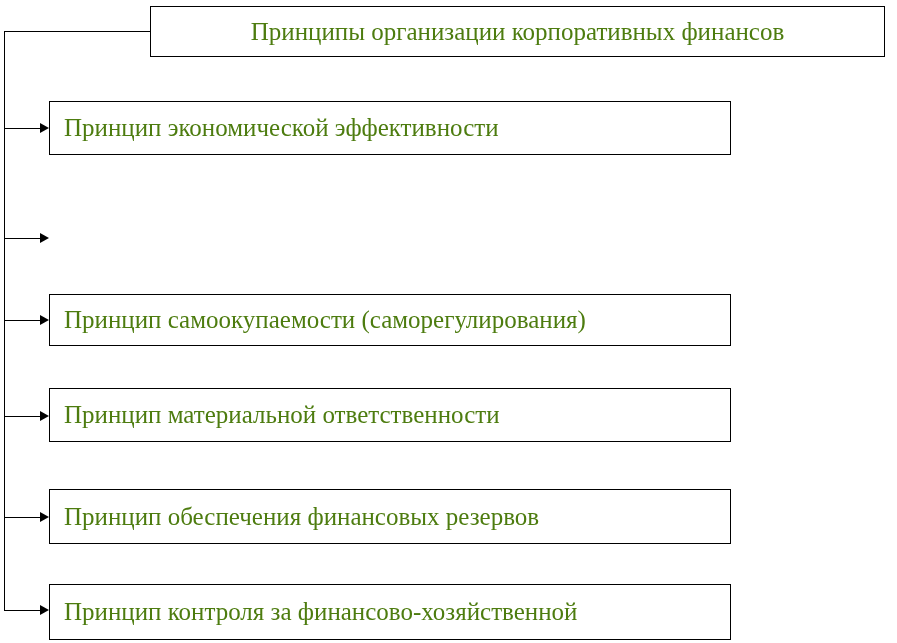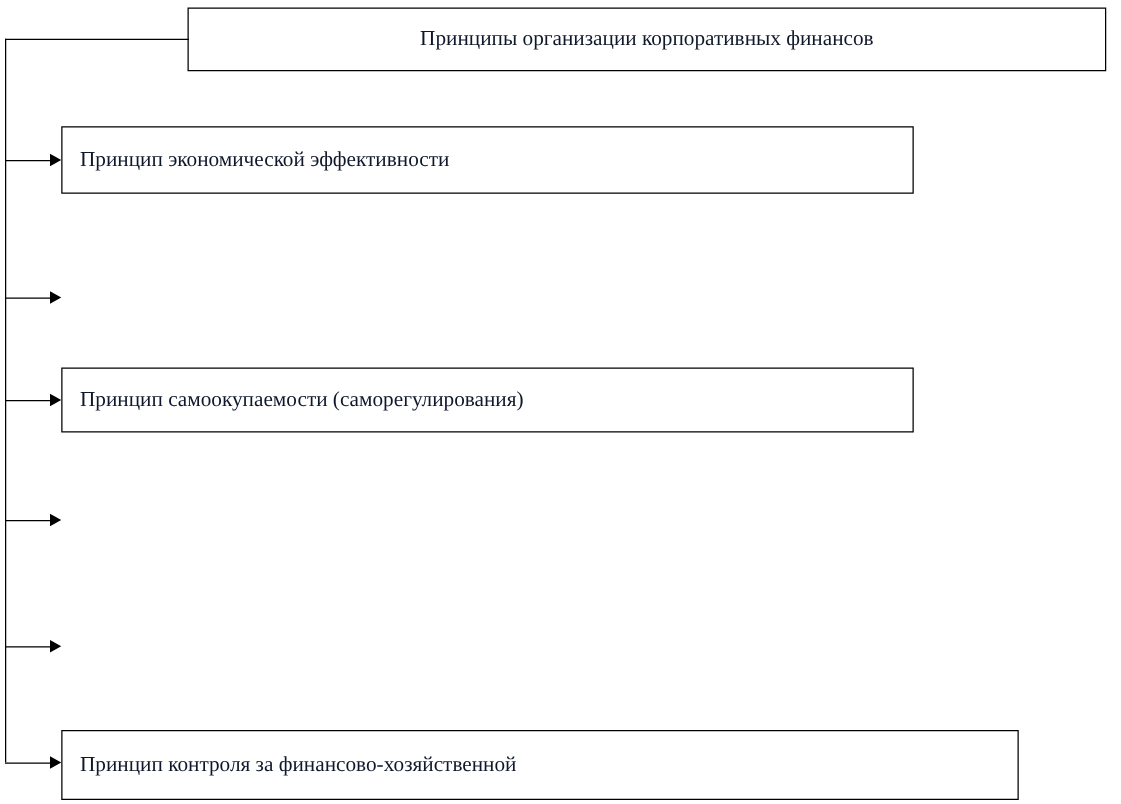--- a/index.html
+++ b/index.html
@@ -20,23 +20,23 @@
   .node {
     position: absolute;
     box-sizing: border-box;
     border: 1px solid #000000;
     background: #ffffff;
     display: flex;
     align-items: center;
     padding: 4px 14px;
   }
   .node .label {
-    font-size: 17px;
+    font-size: 25px;
     line-height: 1.35;
-    color: #0f172a;
+    color: #4d7c0f;
   }
   .node.title {
     justify-content: center;
     padding: 4px 10px;
   }
   .node.title .label {
     text-align: center;
   }
   .connector {
     position: absolute;
@@ -75,23 +75,29 @@
   <div class="arrow" style="left:40px; top:233px;"></div>
 
   <div class="connector hline" style="left:4px; top:320px; width:40px;"></div>
   <div class="arrow" style="left:40px; top:315px;"></div>
   <div class="node" style="left:49px; top:294px; width:682px; height:52px;">
     <span class="label">Принцип самоокупаемости (саморегулирования)</span>
   </div>
 
   <div class="connector hline" style="left:4px; top:416px; width:40px;"></div>
   <div class="arrow" style="left:40px; top:411px;"></div>
+  <div class="node" style="left:49px; top:388px; width:682px; height:54px;">
+    <span class="label">Принцип материальной ответственности</span>
+  </div>
 
   <div class="connector hline" style="left:4px; top:517px; width:40px;"></div>
   <div class="arrow" style="left:40px; top:512px;"></div>
+  <div class="node" style="left:49px; top:489px; width:682px; height:55px;">
+    <span class="label">Принцип обеспечения финансовых резервов</span>
+  </div>
 
   <div class="connector hline" style="left:4px; top:610px; width:40px;"></div>
   <div class="arrow" style="left:40px; top:605px;"></div>
-  <div class="node" style="left:49px; top:584px; width:766px; height:56px;">
+  <div class="node" style="left:49px; top:584px; width:682px; height:56px;">
     <span class="label">Принцип контроля за финансово-хозяйственной</span>
   </div>
 
 </div>
 
 </body></html>

